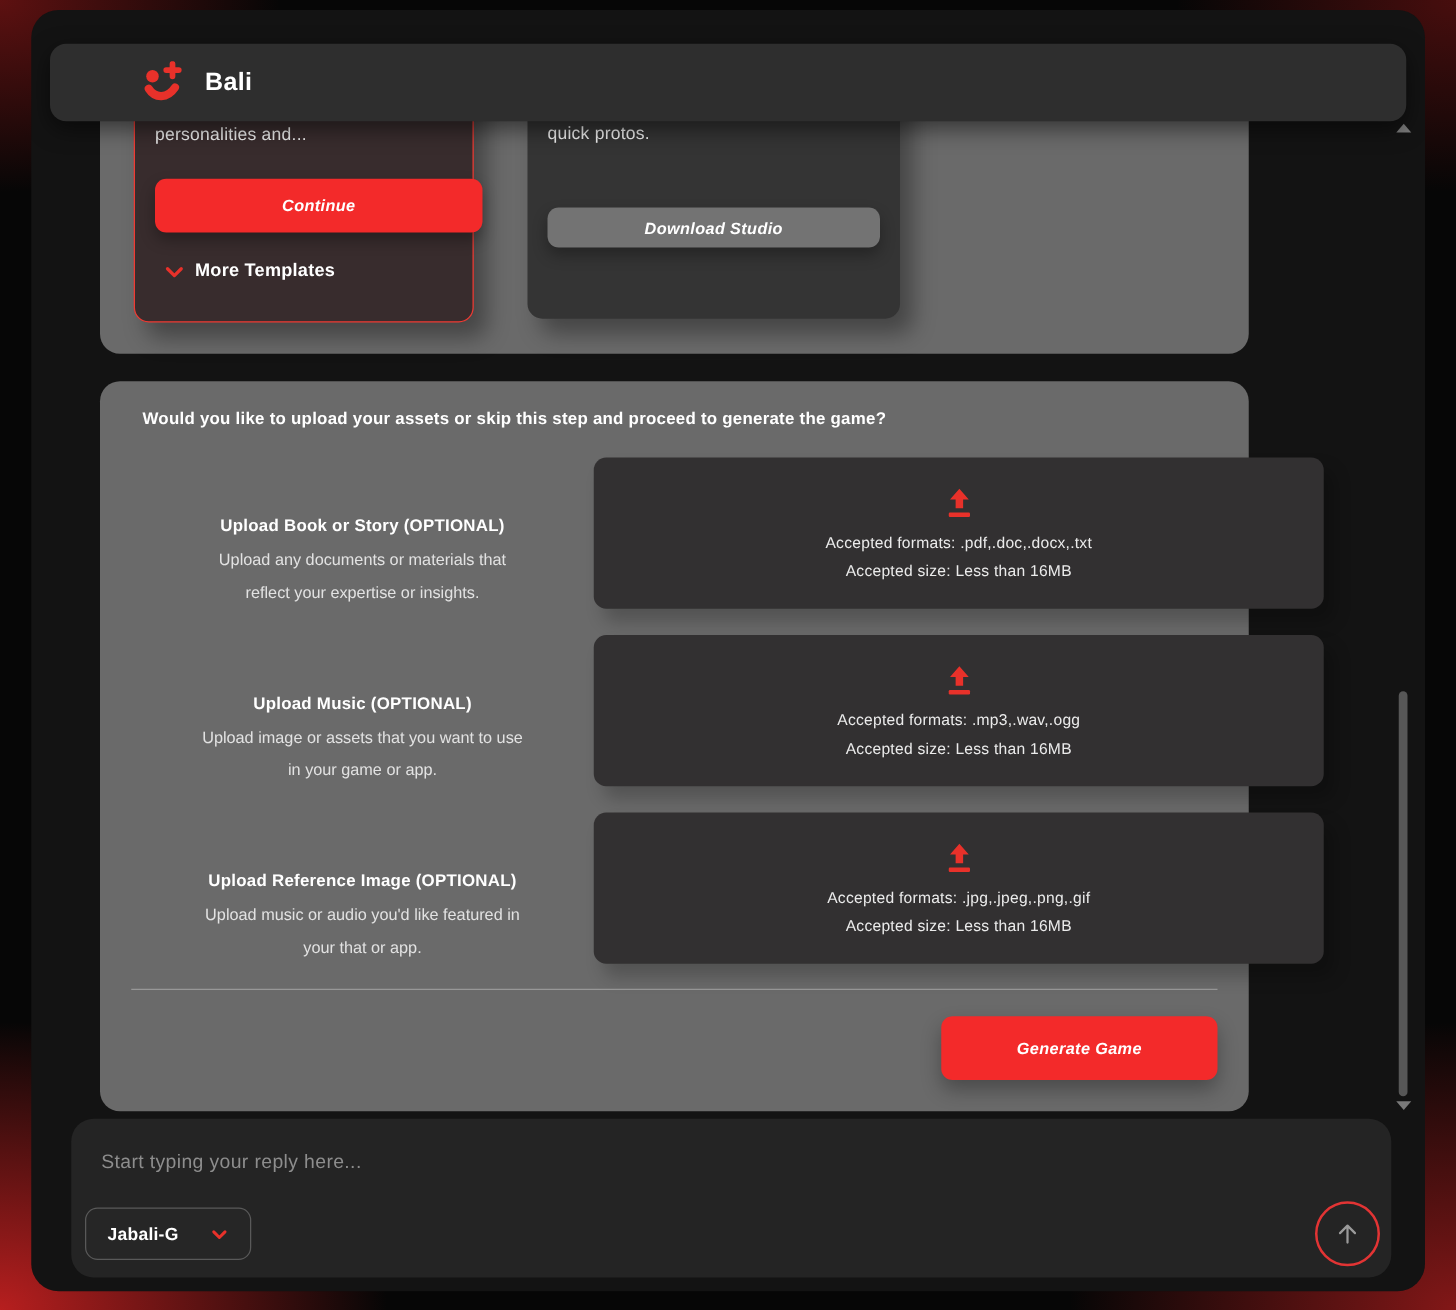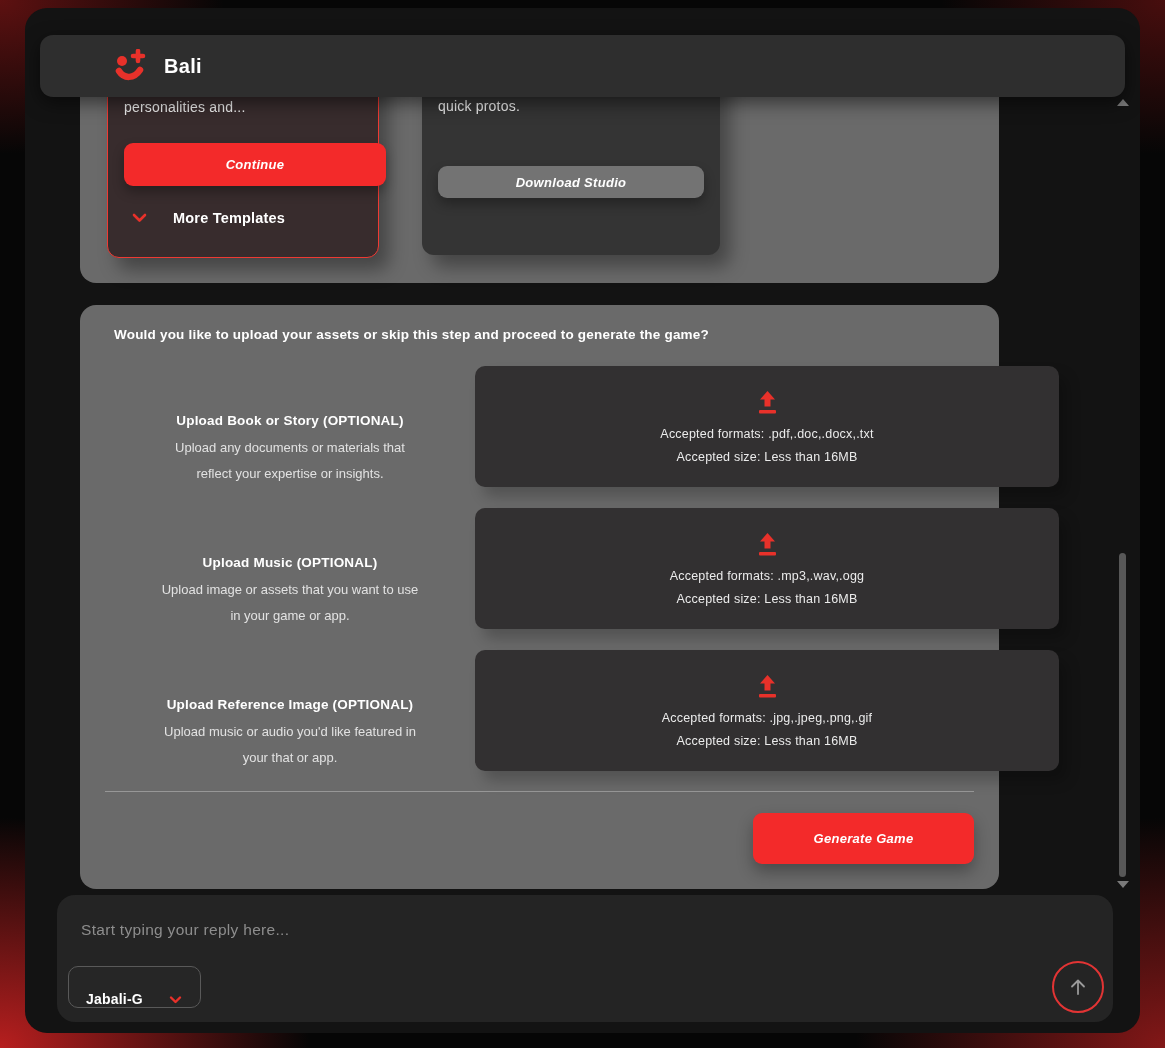--- a/index.html
+++ b/index.html
@@ -39,22 +39,22 @@
   .card-studio  { left:342px; top:8px; width:298px; height:207px; background:#343434; }
   .card-text { position:absolute; left:16px; top:50px; color:#ececec; font-size:14px; letter-spacing:.2px; }
 
   .btn { border:none; cursor:pointer; color:#fff; font-weight:700; font-size:13px;
          letter-spacing:.3px; font-family:inherit; border-radius:9px;font-style:italic; }
   .btn-continue { position:absolute; left:16px; top:94px; width:262px; height:43px;
          background:#f32a2a; box-shadow:0 6px 12px rgba(0,0,0,.3); }
   .btn-download { position:absolute; left:16px; top:99px; width:266px; height:32px;
          background:#737373; box-shadow:0 6px 12px rgba(0,0,0,.3);margin-top:19px; }
 
-  .more-row { position:absolute; left:23px; top:160px; display:flex; align-items:center;
-         gap:25px; cursor:pointer; }
+  .more-row { position:absolute; left:23px; top:160px; display:flex; 
+         gap:8px; cursor:pointer; }
   .more-row .label { color:#fff; font-weight:700; font-size:14.5px; letter-spacing:.2px; }
 
   
   .panel-upload { left:55px; top:297px; width:919px; height:584px; z-index:1; }
   .question { position:absolute; left:34px; top:22px; width:880px; color:#fff;
          font-weight:700; font-size:13.5px; letter-spacing:.2px; }
 
   .upload-row { position:absolute; left:25px; width:869px; height:121px; }
   .row-1 { top:61px; } .row-2 { top:203px; } .row-3 { top:345px; }
 
@@ -78,21 +78,21 @@
          background:#f32a2a; box-shadow:0 8px 16px rgba(0,0,0,.3); }
 
   
   .chat-dock { position:absolute; left:32px; top:887px; width:1056px; height:127px;
          background:#242424; border-radius:18px; z-index:4; }
   .reply-input { position:absolute; left:24px; top:20px; width:820px; height:30px;
          background:transparent; border:none; outline:none; color:#ddd; font-size:15.5px;
          font-family:inherit; letter-spacing:.3px; }
   .reply-input::placeholder { color:#8d8d8d; }
   .model-chip { position:absolute; left:11px; top:71px; height:42px; padding:0 17px;
-         display:flex; align-items:flex-end; gap:25px; background:#262626;
+         display:flex; align-items:center; gap:25px; background:#262626;
          border:1px solid #595959; border-radius:10px; cursor:pointer; }
   .model-chip .label { color:#fff; font-weight:700; font-size:14px; letter-spacing:.2px; }
   .send-btn { position:absolute; left:995px; top:66px; width:52px; height:52px;
          border-radius:50%; border:2px solid #e23434; background:transparent; cursor:pointer;
          display:flex; align-items:center; justify-content:center; }
 
   
   .sb-up { position:absolute; left:1092px; top:91px; width:0; height:0;
          border-left:6px solid transparent; border-right:6px solid transparent;
          border-bottom:7px solid #7a7a7a; cursor:pointer; }

